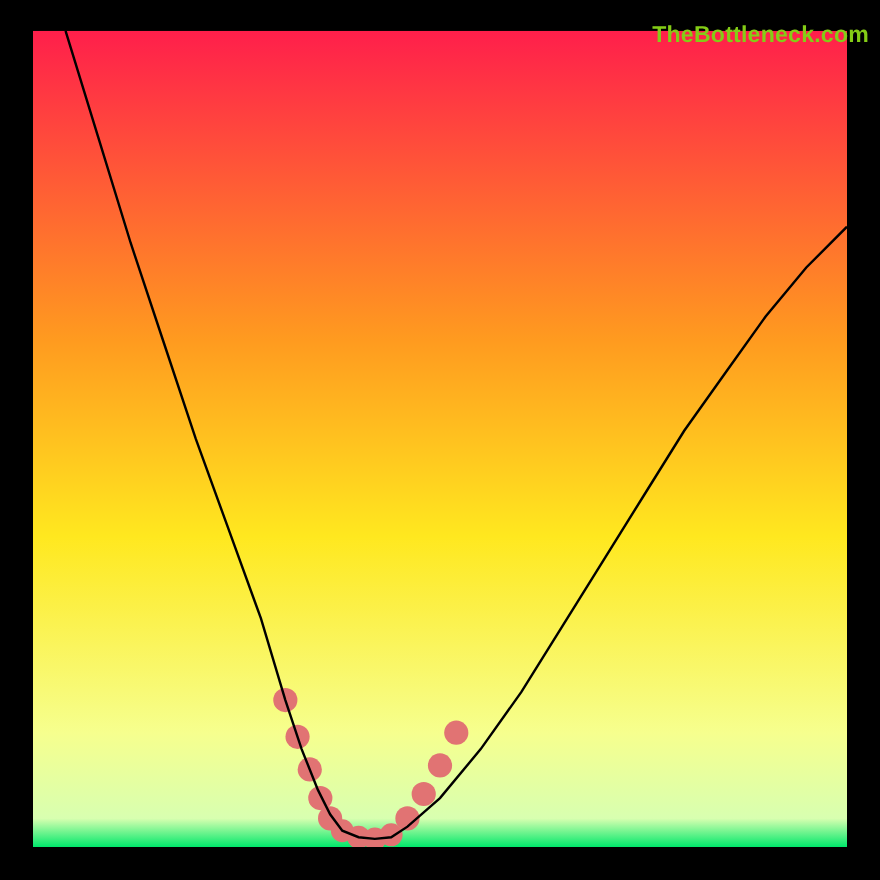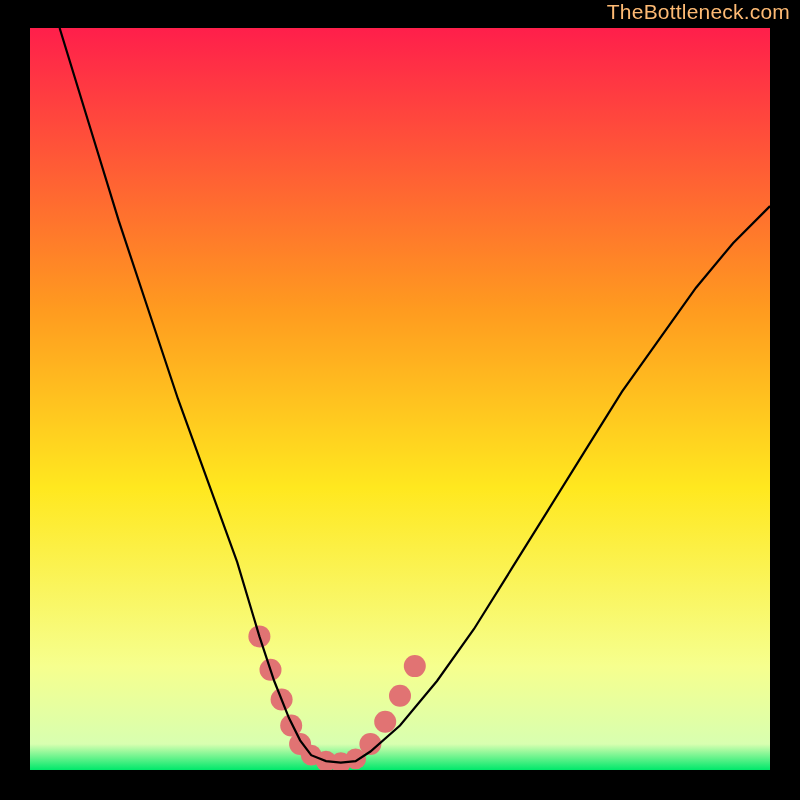--- a/index.html
+++ b/index.html
@@ -12,25 +12,25 @@
     font-family: Arial, Helvetica, sans-serif;
   }
   .frame {
     position: relative;
     width: 800px;
     height: 800px;
     background: #000000;
   }
   .watermark {
     position: absolute;
-    top: 0;
+    top: 20px;
     right: 10px;
-    color: #fdba74;
+    color: #84cc16;
     font-size: 21px;
-    font-weight: 400;
+    font-weight: 700;
     letter-spacing: 0.2px;
     z-index: 5;
     user-select: none;
   }
   svg.plot {
     position: absolute;
     left: 30px;
     top: 28px;
     width: 740px;
     height: 742px;

